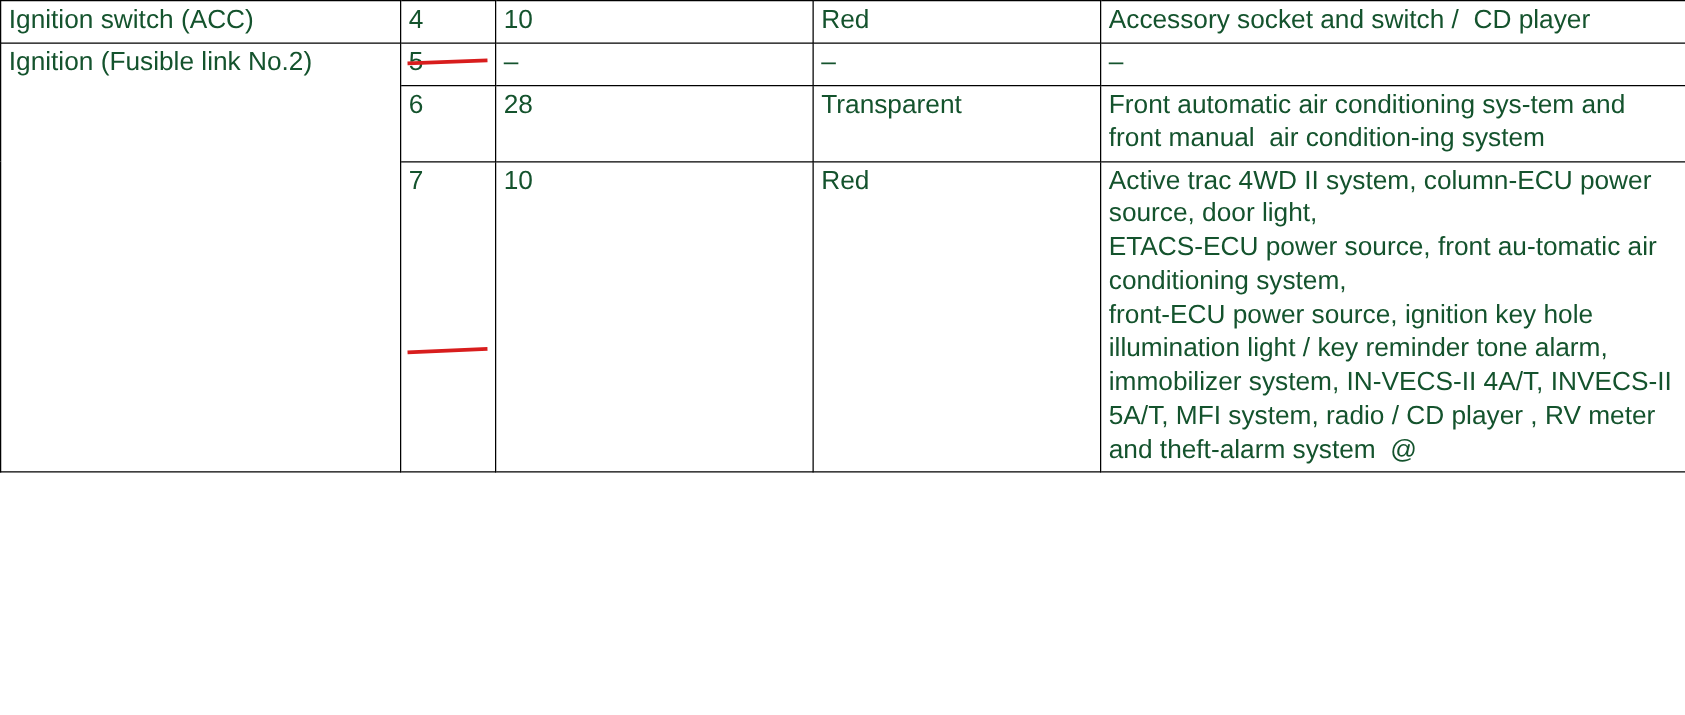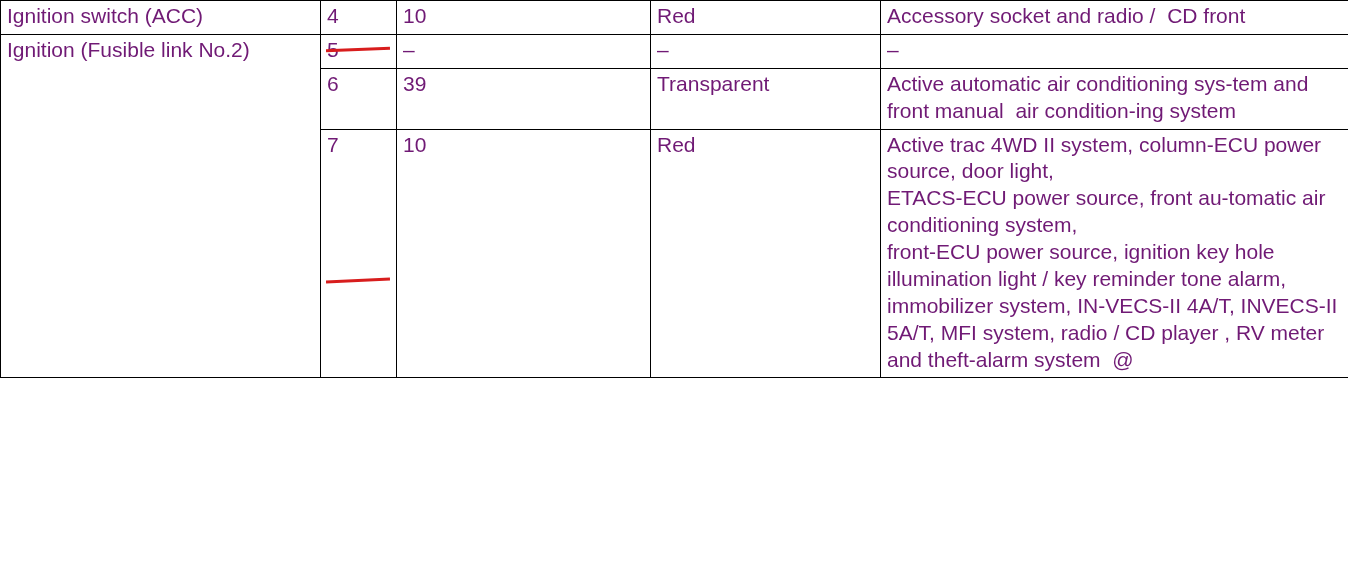--- a/index.html
+++ b/index.html
@@ -26,21 +26,21 @@
     table-layout: fixed;
     font-size: 21px;
     line-height: 1.28;
   }
   table.fuse-table td {
     border: 1.6px solid #000000;
     vertical-align: top;
     padding: 2px 6px 4px 6px;
     font-size: 21px;
     font-family: "Liberation Sans", sans-serif;
-    color: #701a75;
+    color: #14532d;
   }
   
   col.c-source { width: 320px; }
   col.c-no     { width: 76px; }
   col.c-rating { width: 254px; }
   col.c-color  { width: 230px; }
   col.c-desc   { width: 468px; }
 
   
   tr.row-first td {
@@ -103,21 +103,21 @@
         <td class="no-cell">
             <span class="cell-text">4</span>
           </td>
         <td class="rating-cell">
             <span class="cell-text">10</span>
           </td>
         <td class="color-cell">
             <span class="cell-text">Red</span>
           </td>
         <td class="desc-cell">
-            <span class="cell-text">Accessory socket and radio /  CD front</span>
+            <span class="cell-text">Accessory socket and switch /  CD player</span>
           </td>
       </tr>
 
       <tr>
         <td class="source-cell" rowspan="3">
             <span class="cell-text">Ignition (Fusible link No.2)</span>
           </td>
         <td class="no-cell">
             <span class="cell-text">5</span>
           </td>
@@ -130,27 +130,27 @@
         <td class="desc-cell">
             <span class="cell-text">–</span>
           </td>
       </tr>
 
       <tr>
         <td class="no-cell">
             <span class="cell-text">6</span>
           </td>
         <td class="rating-cell">
-            <span class="cell-text">39</span>
+            <span class="cell-text">28</span>
           </td>
         <td class="color-cell">
             <span class="cell-text">Transparent</span>
           </td>
         <td class="desc-cell">
-            <span class="cell-text">Active automatic air conditioning sys-tem and front manual  air condition-ing system</span>
+            <span class="cell-text">Front automatic air conditioning sys-tem and front manual  air condition-ing system</span>
           </td>
       </tr>
 
       <tr>
         <td class="no-cell">
             <span class="cell-text">7</span>
           </td>
         <td class="rating-cell">
             <span class="cell-text">10</span>
           </td>

